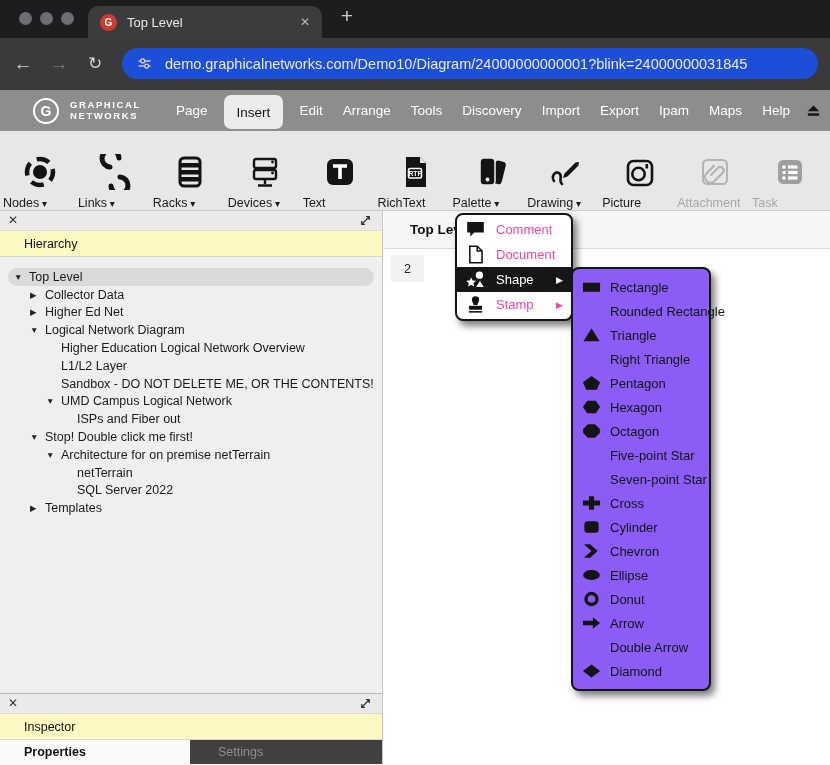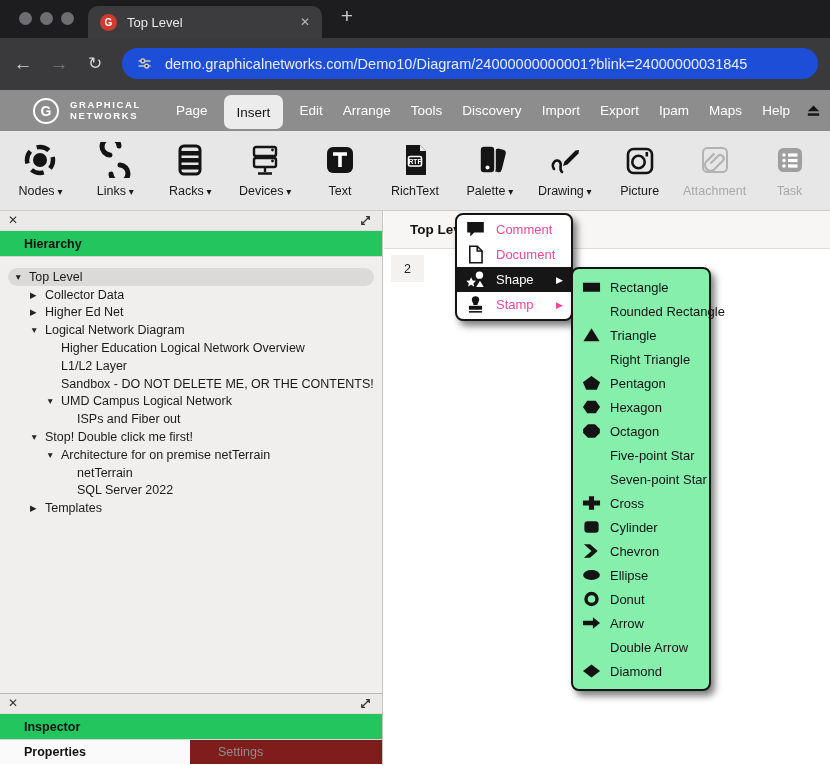--- a/index.html
+++ b/index.html
@@ -32,65 +32,65 @@
        color:#fff;font-weight:bold;font-size:14px;display:flex;align-items:center;justify-content:center;box-sizing:border-box;}
   #brand{position:absolute;left:70px;top:10px;color:#fff;font-size:9.5px;font-weight:bold;letter-spacing:1.6px;line-height:10.5px;}
   #menubar-items{position:absolute;left:172px;right:36px;top:0;height:41px;display:flex;justify-content:space-between;align-items:stretch;}
   .mitem{color:#fff;font-weight:normal;font-size:13.5px;display:flex;align-items:center;padding:0 4px;white-space:nowrap;}
   .mitem.active{background:#ececec;color:#141414;border-radius:7px;padding:0 13px;margin:5px 0 2px;}
   #eject{position:absolute;right:8px;top:12px;line-height:0;}
 
   
   #ribbon{position:absolute;left:0;top:131px;width:100%;height:80px;background:#e7e7e7;border-bottom:1px solid #cccccc;
        box-sizing:border-box;display:flex;padding:0 3px;}
-  .tool{width:75px;display:flex;flex-direction:column;align-items:center;padding-top:9px;box-sizing:border-box;}
+  .tool{width:75px;display:flex;flex-direction:column;padding-top:9px;box-sizing:border-box;margin-top:12px;}
   .ticon{height:40px;display:flex;align-items:center;justify-content:center;}
   .tlabel{font-size:12.5px;color:#1a1a1a;margin-top:4px;white-space:nowrap;}
   .tool.disabled .tlabel{color:#a9a9a9;}
   .caret{font-size:10px;}
 
   
   #hpanel{position:absolute;left:0;top:211px;width:383px;bottom:0;background:#f1efee;
        border-right:1px solid #c6c4c3;box-sizing:border-box;}
   .pbar{height:19px;background:#eceae9;position:relative;border-bottom:1px solid #dddbda;}
   .pbar .px{position:absolute;left:8px;top:2px;font-size:12px;color:#333;}
   .pbar .pexpand{position:absolute;right:10px;top:3px;line-height:0;}
-  .phead{height:25px;background:#22c55e;border-bottom:1px solid #d6d4d3;display:flex;align-items:center;
-       padding-left:24px;font-weight:bold;font-size:12.5px;color:#111;}
+  .phead{height:25px;background:#fef9c3;border-bottom:1px solid #d6d4d3;display:flex;align-items:center;
+       padding-left:24px;font-weight:normal;font-size:12.5px;color:#111;}
   #tree{padding-top:11px;}
   .trow{height:17.8px;display:flex;align-items:center;margin:0 8px;border-radius:9px;font-size:12.5px;color:#1a1a1a;box-sizing:border-box;}
   .trow.sel{background:#dcdad9;}
   .tarrow{width:15px;flex:0 0 15px;font-size:8.5px;color:#222;}
   .tlabel2{white-space:nowrap;overflow:hidden;}
 
   
   #ipanel{position:absolute;left:0;top:693px;width:383px;bottom:0;background:#fff;
        border-right:1px solid #c6c4c3;border-top:1px solid #b9b7b6;box-sizing:border-box;}
   #inspector-tabs{display:flex;height:24px;}
   .itab{display:flex;align-items:center;font-size:12.5px;box-sizing:border-box;}
   .itab.active{flex:0 0 190px;background:#fafafa;font-weight:bold;color:#111;padding-left:24px;}
-  .itab:not(.active){flex:1;background:#7f1d1d;color:#8f8d8c;padding-left:28px;}
+  .itab:not(.active){flex:1;background:#404040;color:#8f8d8c;padding-left:28px;}
 
   
   #canvas{position:absolute;left:384px;top:211px;right:0;bottom:0;background:#fff;}
   #canvas-header{height:37px;background:#f7f6f5;border-bottom:1px solid #dddcdb;display:flex;align-items:center;
        padding-left:26px;font-weight:bold;font-size:13.5px;color:#111;}
   #ruler-cell{position:absolute;left:7px;top:44px;width:33px;height:27px;background:#f3f2f1;
        display:flex;align-items:center;justify-content:center;font-size:12.5px;color:#222;}
 
   
   #insert-menu{position:absolute;left:455px;top:213px;width:118px;background:#fff;border:2px solid #141414;
        border-radius:8px;box-shadow:4px 5px 7px rgba(0,0,0,.5);padding:2px 0;box-sizing:border-box;z-index:5;}
   .menurow{height:25px;display:flex;align-items:center;padding:0 8px;color:#ec4899;}
   .menurow.hl{background:#161616;color:#fff;}
   .micon{width:21px;height:21px;flex:0 0 21px;display:flex;align-items:center;line-height:0;}
   .mlabel{font-size:13px;margin-left:10px;flex:1;white-space:nowrap;}
   .subarrow{font-size:9px;margin-left:auto;}
 
-  #shape-submenu{position:absolute;left:571px;top:267px;width:140px;background:#86efac;border:2px solid #141414;
+  #shape-submenu{position:absolute;left:571px;top:267px;width:140px;background:#8b5cf6;border:2px solid #141414;
        border-radius:8px;box-shadow:4px 5px 7px rgba(0,0,0,.5);padding:6px 0;box-sizing:border-box;z-index:6;}
   .srow{height:24px;display:flex;align-items:center;padding:0 9px;}
   .sicon{width:19px;height:16px;flex:0 0 19px;display:flex;align-items:center;line-height:0;}
   .slabel{font-size:13px;margin-left:9px;color:#141414;white-space:nowrap;}
 </style>
 </head>
 <body>
 
 <div id="app">
 

